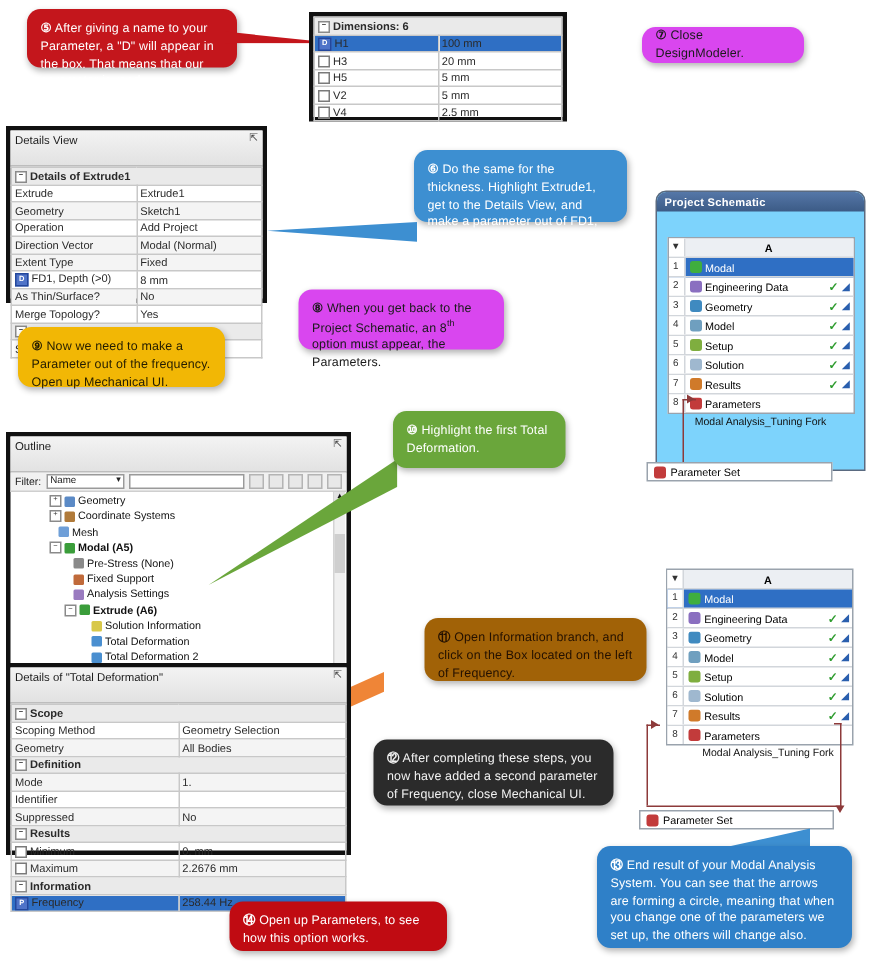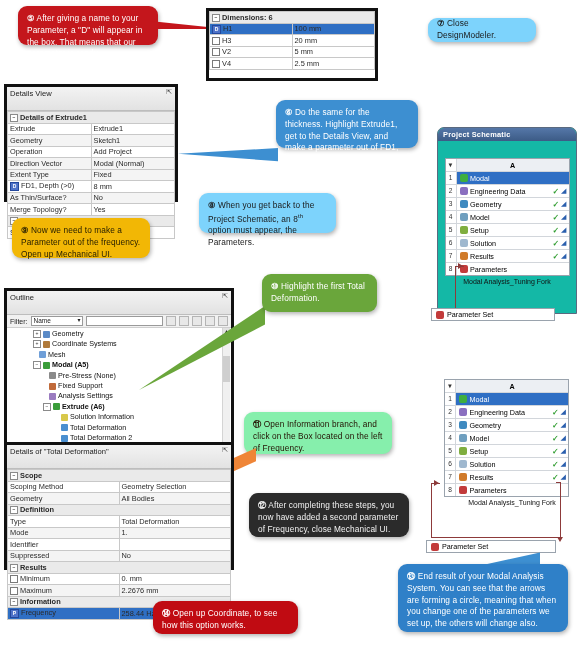--- a/index.html
+++ b/index.html
@@ -18,25 +18,25 @@
     line-height:1.42;font-size:8.3px;letter-spacing:.1px;
     box-shadow:1px 2px 4px rgba(0,0,0,.30);
     box-sizing:border-box;
   }
   .bubble .num{font-weight:bold;}
   .bubble sup{font-size:6px;}
   .b-red{background:#c4161c;color:#fff;}
   .b-red2{background:#c00b12;color:#fff;}
   .b-blue{background:#3d8fd1;color:#fff;}
   .b-blue2{background:#2f80c8;color:#fff;}
-  .b-gray{background:#7dd3fc;color:#1a1a1a;justify-content:flex-end;}
+  .b-gray{background:#d946ef;color:#1a1a1a;justify-content:flex-end;}
   .b-dark{background:#2b2b2b;color:#f2f2f2;}
   .b-yellow{background:#f2b705;color:#231c00;}
   .b-green{background:#6aa63b;color:#fff;}
-  .b-orange{background:#86efac;color:#231000;}
+  .b-orange{background:#a16207;color:#231000;margin-left:39px;}
 
   
   .win{position:absolute;background:#fff;border:3px solid #111;box-sizing:border-box;}
 
   
   table.grid{border-collapse:collapse;width:100%;font-size:7.4px;table-layout:fixed;}
   table.grid td{
     border:1px solid #c8c8c8;padding:0 2px;height:10.5px;
     overflow:hidden;white-space:nowrap;color:#2a2a2a;
   }
@@ -126,20 +126,26 @@
         <td>100 mm</td>
       </tr>
       <tr>
         <td>
           <span class="cb"></span><span>H3</span>
         </td>
         <td>20 mm</td>
       </tr>
       <tr>
         <td>
+          <span class="cb"></span><span>H5</span>
+        </td>
+        <td>5 mm</td>
+      </tr>
+      <tr>
+        <td>
           <span class="cb"></span><span>V2</span>
         </td>
         <td>5 mm</td>
       </tr>
       <tr>
         <td>
           <span class="cb"></span><span>V4</span>
         </td>
         <td>2.5 mm</td>
       </tr>
@@ -213,21 +219,21 @@
 
   <div class="bubble b-blue" style="left:276px;top:100px;width:142px;height:48px;">
     <span class="num">⑥</span>
     <span>Do the same for the thickness. Highlight Extrude1, get to the Details View, and make a parameter out of FD1, Depth.</span>
   </div>
 
   <div style="position:absolute;left:178px;top:148px;width:100px;height:24px;
               background:#3d8fd1;clip-path:polygon(100% 0,100% 55%,0 24%);"></div>
 
   <div style="position:absolute;left:437px;top:127px;width:138px;height:185px;
-              border:1px solid #5a6a80;border-radius:7px 7px 0 0;background:#14b8a6;overflow:hidden;">
+              border:1px solid #5a6a80;border-radius:7px 7px 0 0;background:#7dd3fc;overflow:hidden;">
     <div class="schem-title">Project Schematic</div>
 
     <div class="sys" style="margin:17px auto 0 auto;">
       <div class="srow hdrrow">
         <div class="idx">▾</div>
         <div class="nm">A</div>
       </div>
       <div class="srow selrow">
         <div class="idx">1</div>
         <div class="nm">
@@ -429,24 +435,20 @@
       </tr>
       <tr class="alt">
         <td>Geometry</td>
         <td>All Bodies</td>
       </tr>
       <tr class="grp">
         <td colspan="2">
           <span class="exp">−</span><span>Definition</span>
         </td>
       </tr>
-      <tr>
-        <td>Type</td>
-        <td>Total Deformation</td>
-      </tr>
       <tr class="alt">
         <td>Mode</td>
         <td>1.</td>
       </tr>
       <tr>
         <td>Identifier</td>
         <td></td>
       </tr>
       <tr class="alt">
         <td>Suppressed</td>
@@ -583,16 +585,16 @@
   <div style="position:absolute;left:460px;top:548px;width:80px;height:22px;
               background:#3d8fd1;clip-path:polygon(100% 100%,100% 20%,0 100%);"></div>
 
   <div class="bubble b-blue2" style="left:398px;top:564px;width:170px;height:68px;">
     <span class="num">⑬</span>
     <span>End result of your Modal Analysis System. You can see that the arrows are forming a circle, meaning that when you change one of the parameters we set up, the others will change also.</span>
   </div>
 
   <div class="bubble b-red2" style="left:153px;top:601px;width:145px;height:33px;">
     <span class="num">⑭</span>
-    <span>Open up Coordinate, to see how this option works.</span>
+    <span>Open up Parameters, to see how this option works.</span>
   </div>
 
 </div>
 
 </body></html>

